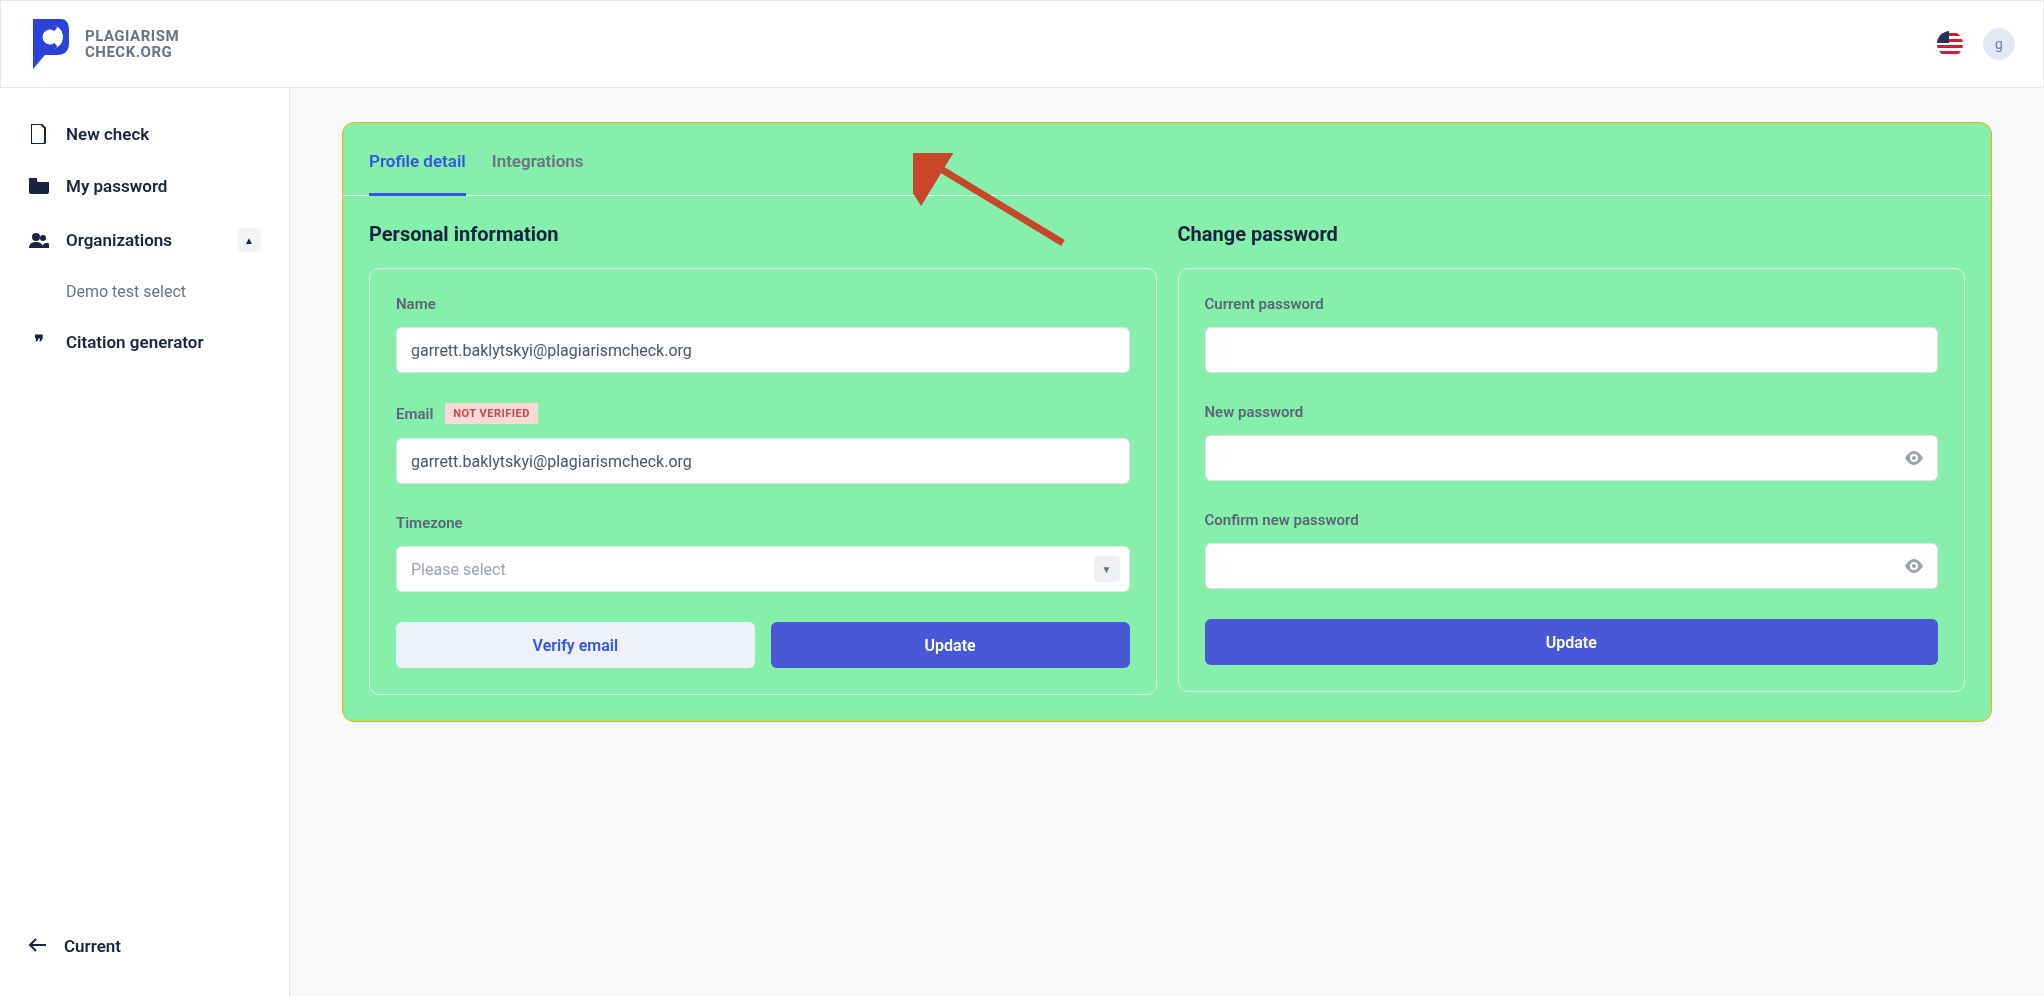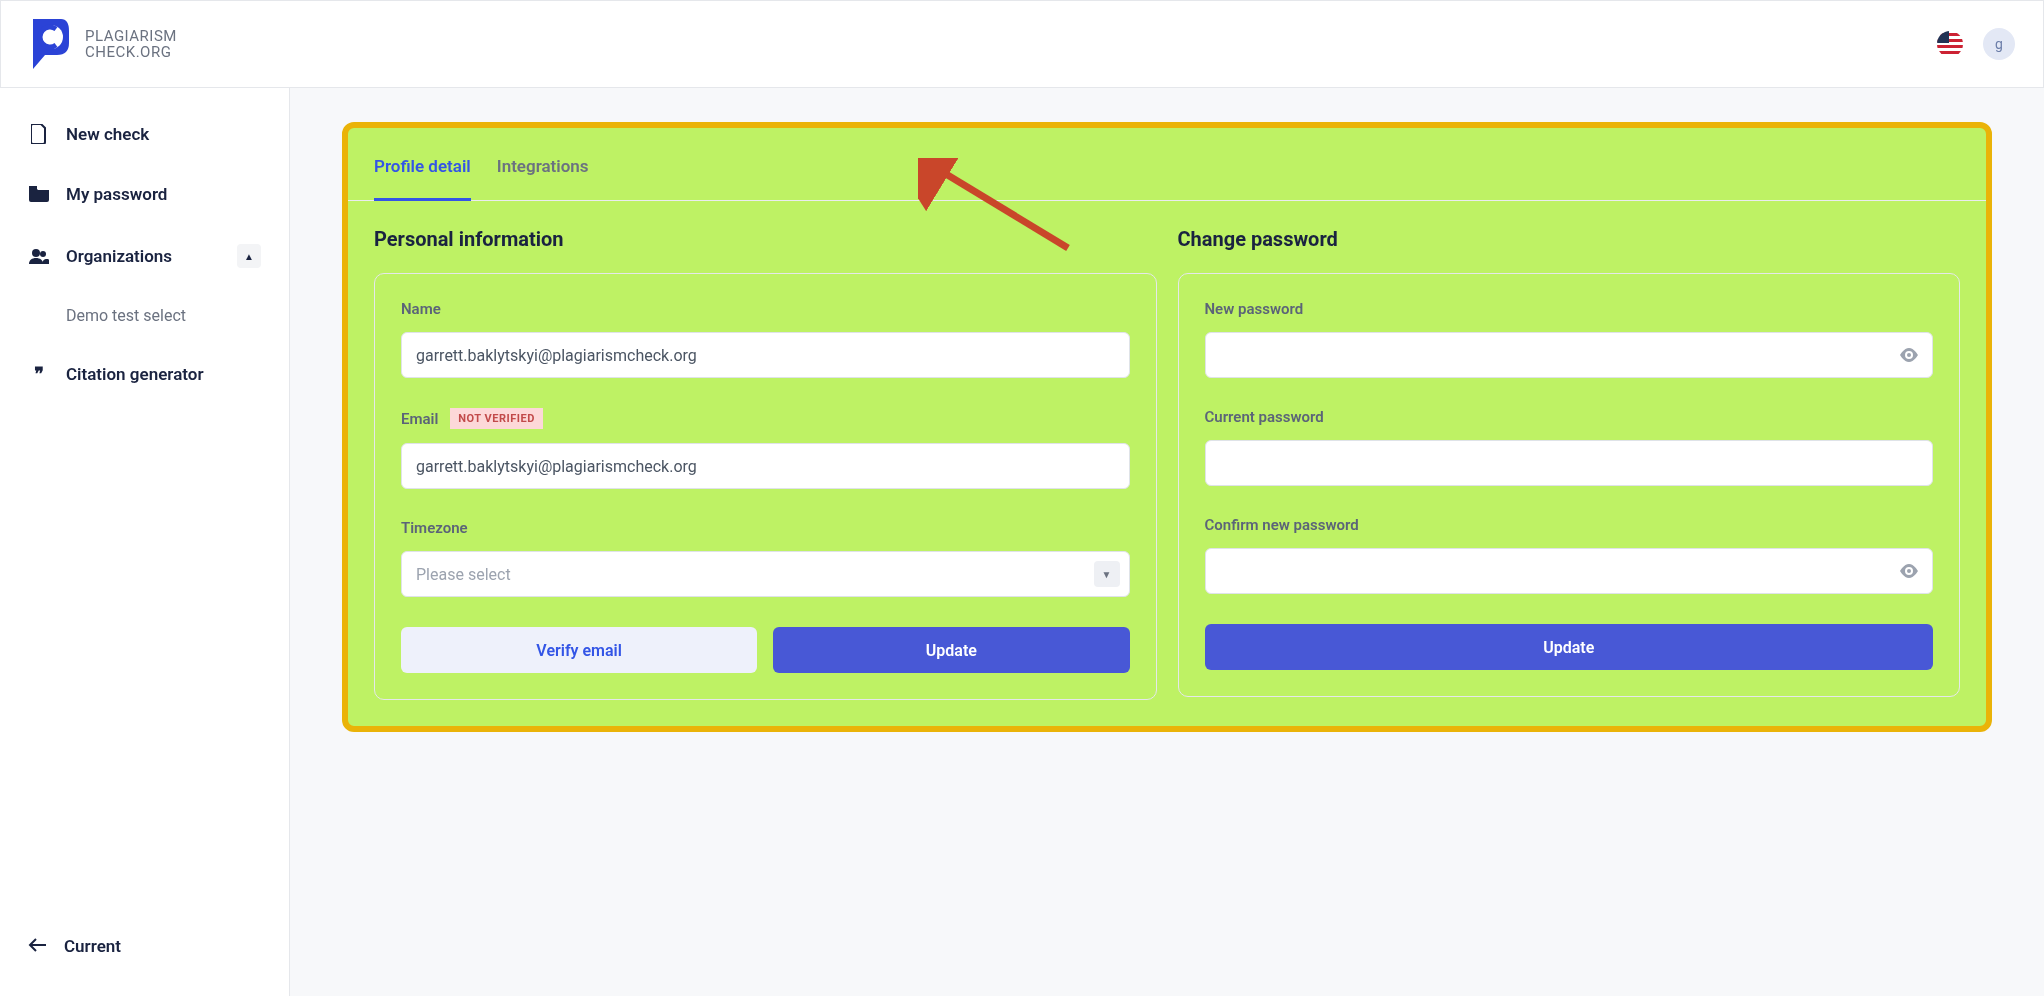--- a/index.html
+++ b/index.html
@@ -12,34 +12,34 @@
 .app { display: flex; flex-direction: column; height: 100vh; width: 100%; }
 .header {
   height: 88px;
   background: #fff;
   border: 1px solid #e5e7eb;
   display: flex;
   align-items: center;
   padding: 0 28px;
 }
 .logo-wrap { display: flex; align-items: center; gap: 12px; }
-.logo-text { display: flex; flex-direction: column; line-height: 1.1; font-weight: 400; color: #6b7280; letter-spacing: 0.5px; font-size: 15px; }
+.logo-text { display: flex; flex-direction: column; line-height: 1.1; font-weight: 700; color: #6b7280; letter-spacing: 0.5px; font-size: 15px; }
 .header-right { margin-left: auto; display: flex; align-items: center; gap: 20px; }
 .avatar {
   width: 32px; height: 32px; border-radius: 50%;
   background: #e3e8f5; color: #6b7da8;
   display: flex; align-items: center; justify-content: center;
   font-size: 14px;
 }
 .body { flex: 1; display: flex; overflow: hidden; }
 .sidebar {
   width: 290px; background: #fff; border-right: 1px solid #e5e7eb;
   display: flex; flex-direction: column; padding: 24px 0;
 }
-.side-nav { display: flex; flex-direction: column; gap: 16px; padding: 0 20px; }
+.side-nav { display: flex; flex-direction: column; gap: 8px; padding: 0 20px; }
 .side-item {
   display: flex; align-items: center; gap: 16px;
   padding: 12px 8px; border-radius: 6px;
   color: #1a2340; font-size: 17px; font-weight: 600;
   cursor: pointer;
 }
 .side-item .icn { width: 22px; display: flex; justify-content: center; color: #1a2340; font-size: 18px; }
 .side-sub {
   padding: 10px 8px 10px 46px; color: #6b7280;
   font-size: 16px; cursor: pointer;
@@ -51,22 +51,22 @@
   font-size: 10px;
 }
 .sidebar-footer {
   margin-top: auto; padding: 16px 28px;
   display: flex; align-items: center; gap: 16px;
   font-size: 17px; font-weight: 600; color: #1a2340;
   cursor: pointer;
 }
 .main { flex: 1; overflow: auto; padding: 34px 52px; }
 .card {
-  background: #bef264; border-radius: 12px;
-  border: 6px solid #eab308;
+  background: #86efac; border-radius: 12px;
+  border: 1px solid #eab308;
   overflow: hidden;
 }
 .tabs {
   display: flex; gap: 26px; padding: 0 26px;
   border-bottom: 1px solid #eaecef;
   position: relative;
 }
 .tab {
   padding: 28px 0 24px 0; font-size: 17px; font-weight: 600;
   color: #6b7280; cursor: pointer; position: relative;
@@ -257,36 +257,36 @@
                 <button class="btn btn-light">Verify email</button>
                 <button class="btn btn-primary">Update</button>
               </div>
             </div>
           </div>
 
           <div class="panel">
             <div class="panel-title">Change password</div>
             <div class="panel-box">
               <div class="field">
+                <div class="field-label">Current password</div>
+                <input class="input" type="password" style="">
+              </div>
+              <div class="field">
                 <div class="field-label">New password</div>
                 <div class="input-wrap">
                   <input class="input" type="password" style="">
                   <span class="eye">
                     <svg width="20" height="14" viewBox="0 0 20 14">
                         <path d="M10 0C5 0 1 7 1 7s4 7 9 7 9-7 9-7-4-7-9-7zm0 11a4 4 0 110-8 4 4 0 010 8z" fill="#9ca3af"></path>
                         <circle cx="10" cy="7" r="2" fill="#9ca3af"></circle>
                       </svg>
                   </span>
                 </div>
               </div>
               <div class="field">
-                <div class="field-label">Current password</div>
-                <input class="input" type="password" style="">
-              </div>
-              <div class="field">
                 <div class="field-label">Confirm new password</div>
                 <div class="input-wrap">
                   <input class="input" type="password" style="">
                   <span class="eye">
                     <svg width="20" height="14" viewBox="0 0 20 14">
                         <path d="M10 0C5 0 1 7 1 7s4 7 9 7 9-7 9-7-4-7-9-7zm0 11a4 4 0 110-8 4 4 0 010 8z" fill="#9ca3af"></path>
                         <circle cx="10" cy="7" r="2" fill="#9ca3af"></circle>
                       </svg>
                   </span>
                 </div>

